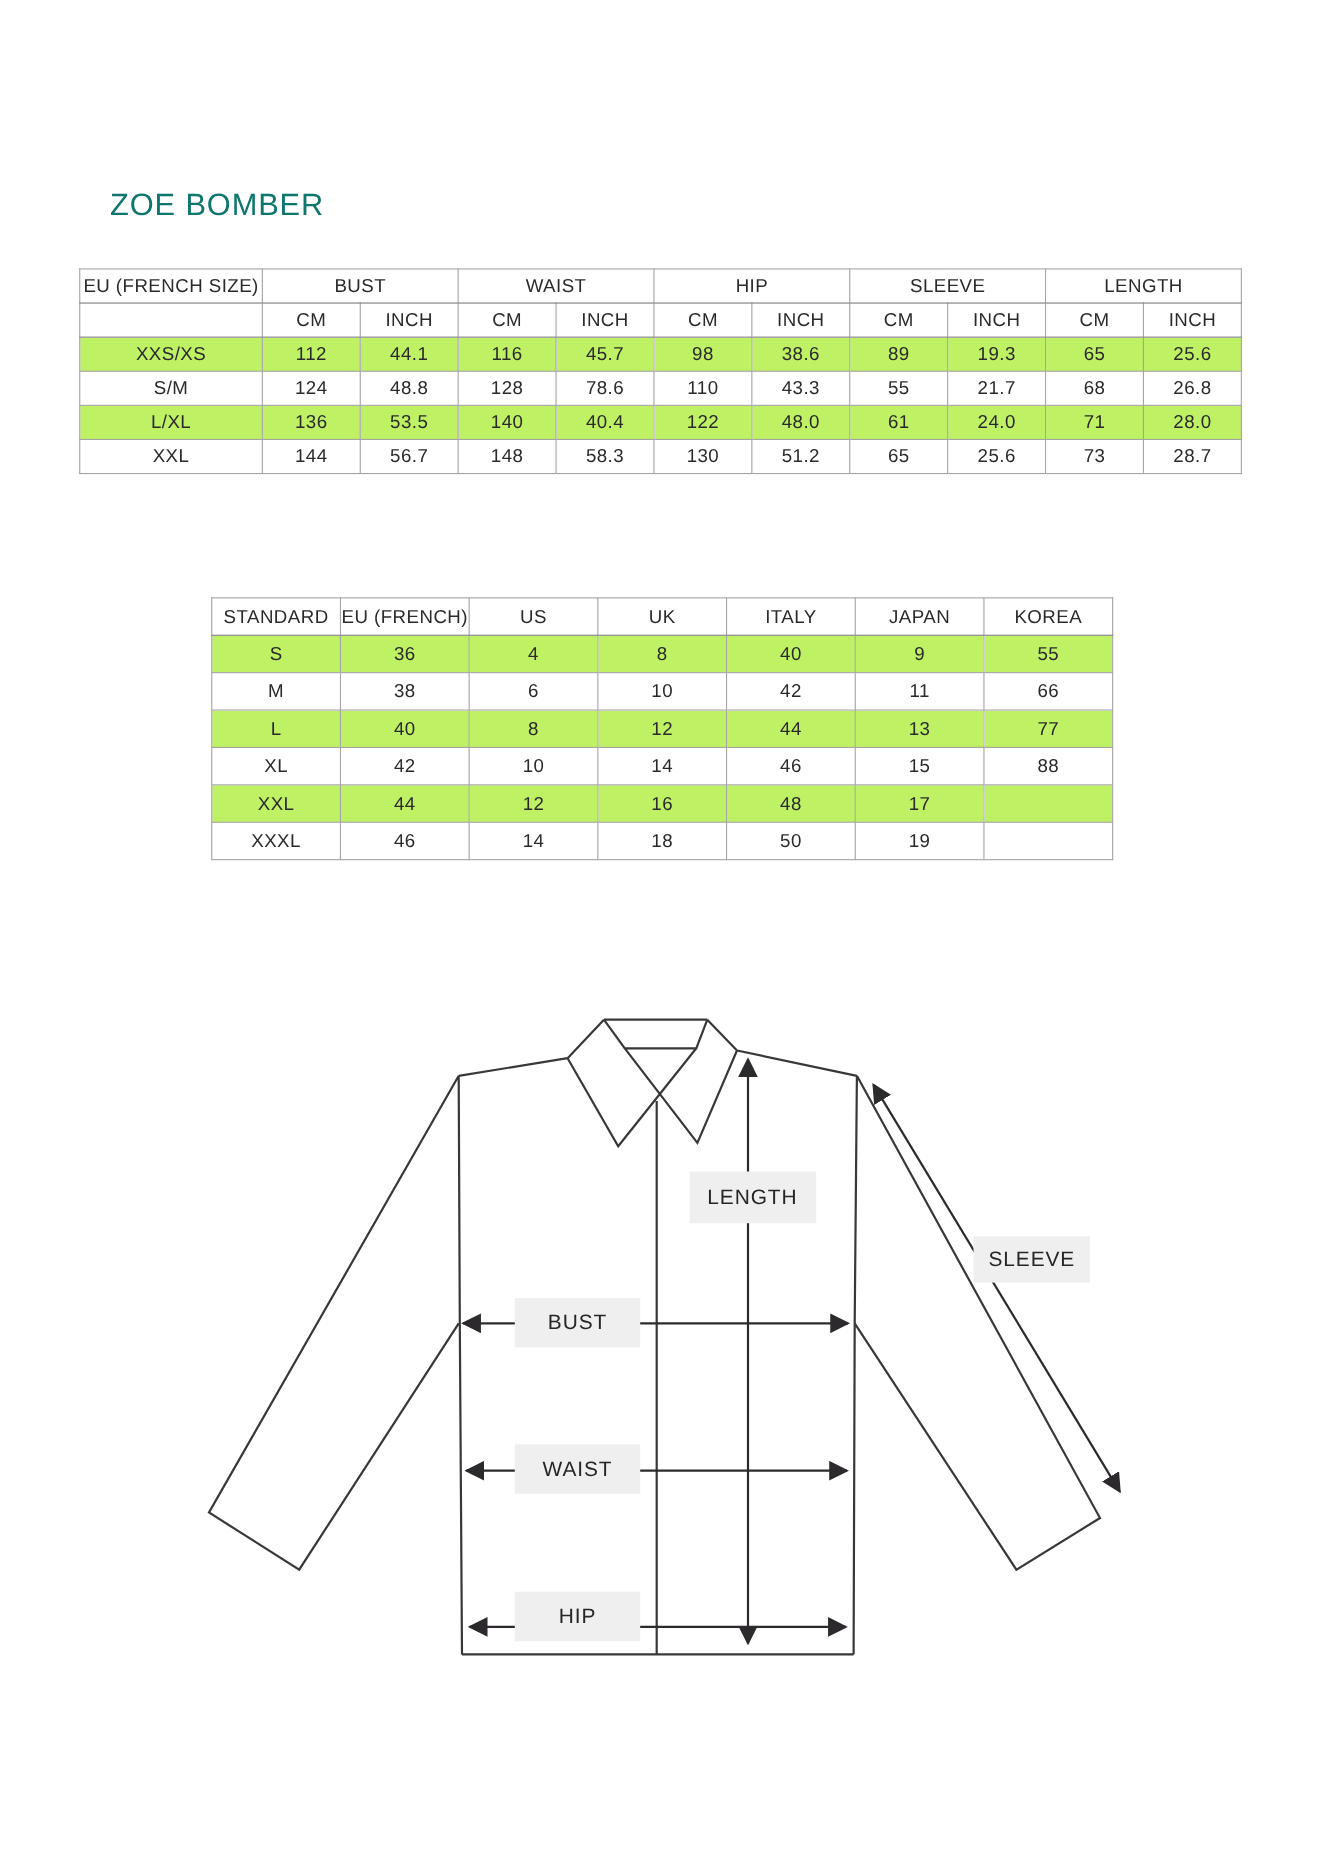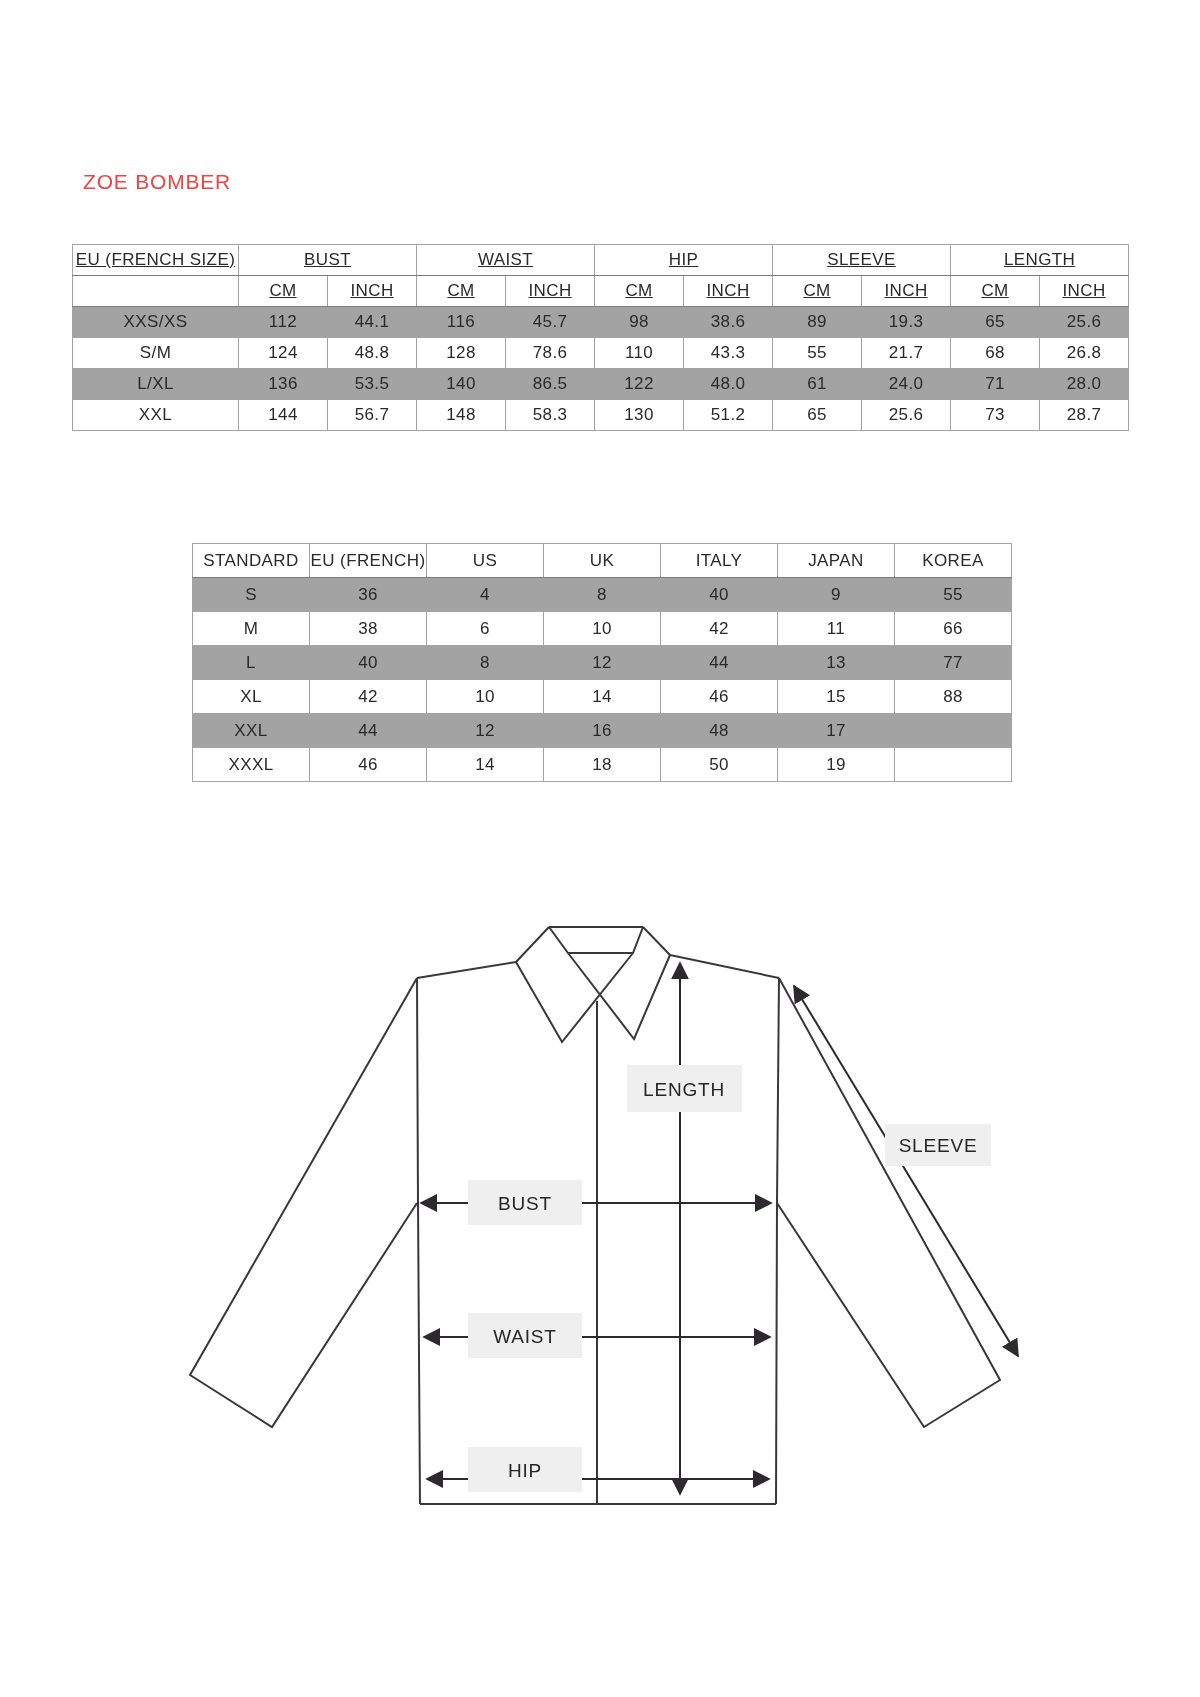--- a/index.html
+++ b/index.html
@@ -2,36 +2,36 @@
 <html><head>
 <meta charset="utf-8">
 <style>
   html,body{margin:0;padding:0;background:#ffffff;}
   .page{
     position:relative;width:1200px;height:1697px;background:#ffffff;
     font-family:"Liberation Sans","DejaVu Sans",sans-serif;
     color:#2b292c;overflow:hidden;
   }
   .doc-title{
-    position:absolute;left:83px;top:170px;
-    font-size:21px;letter-spacing:0.8px;color:#ef4444;
+    position:absolute;left:100px;top:170px;
+    font-size:28px;letter-spacing:0.8px;color:#0f766e;
   }
   table{border-collapse:collapse;table-layout:fixed;background:#fff;}
   td,th{
     border:1px solid #a4a4a4;text-align:center;vertical-align:middle;
     font-weight:normal;font-size:17px;letter-spacing:0.4px;color:#2b292c;
     padding:0;overflow:hidden;white-space:nowrap;
   }
   .size-table{position:absolute;left:72px;top:244px;width:1056px;}
   .size-table td,.size-table th{height:30px;}
-  .size-table thead th{border-bottom-color:#7d7d7d;text-decoration:underline;}
+  .size-table thead th{border-bottom-color:#7d7d7d;}
   .conv-table{position:absolute;left:192px;top:543px;width:820px;}
   .conv-table td,.conv-table th{height:33px;}
   .conv-table thead th{border-bottom-color:#7d7d7d;margin-left:18px;}
-  tr.shaded td{background:#a3a3a3;text-align:center;}
+  tr.shaded td{background:#bef264;text-align:center;}
   .diagram-svg{position:absolute;left:0;top:0;width:1200px;height:1697px;}
   .jacket-line{fill:none;stroke:#3a373b;stroke-width:2;stroke-linejoin:miter;stroke-linecap:butt;}
   .measure-arrow{fill:none;stroke:#2c2a2d;stroke-width:2;}
   .label-box{fill:#efefef;stroke:none;}
   .label-text{
     font-family:"Liberation Sans","DejaVu Sans",sans-serif;
     font-size:19px;letter-spacing:0.8px;fill:#272527;
     text-anchor:middle;dominant-baseline:central;
   }
 </style>
@@ -104,21 +104,21 @@
           <td>55</td>
           <td>21.7</td>
           <td>68</td>
           <td>26.8</td>
         </tr>
         <tr class="shaded">
           <td>L/XL</td>
           <td>136</td>
           <td>53.5</td>
           <td>140</td>
-          <td>86.5</td>
+          <td>40.4</td>
           <td>122</td>
           <td>48.0</td>
           <td>61</td>
           <td>24.0</td>
           <td>71</td>
           <td>28.0</td>
         </tr>
         <tr>
           <td>XXL</td>
           <td>144</td>

